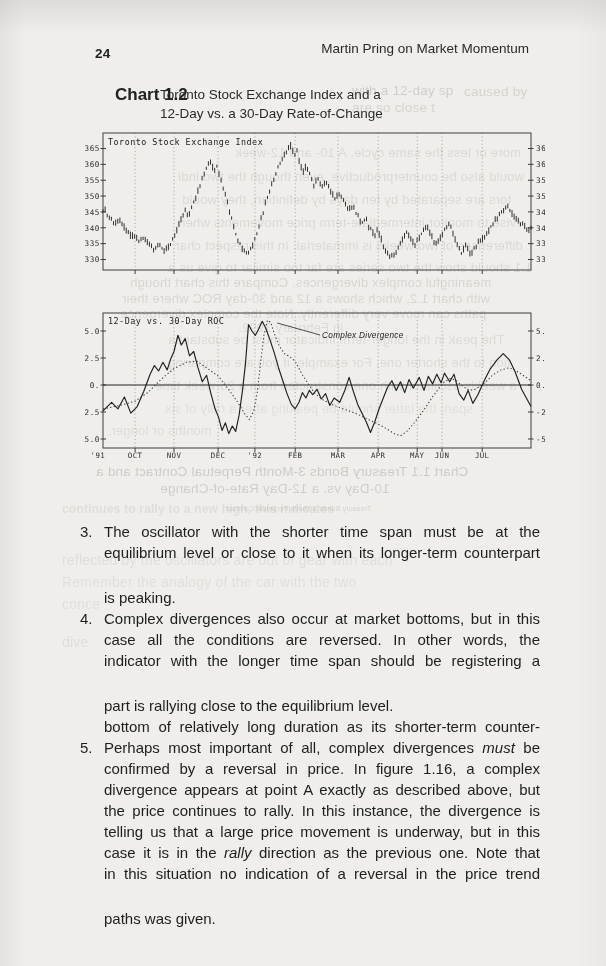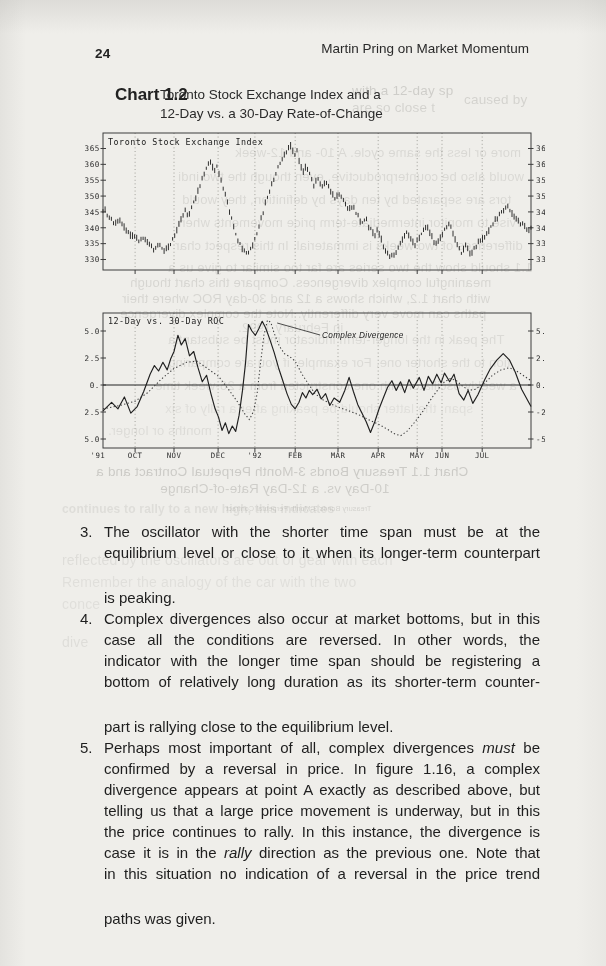--- a/index.html
+++ b/index.html
@@ -34,21 +34,21 @@
   .ghost.mir{transform:scaleX(-1);}
 </style>
 </head>
 <body>
 
 <div class="page">
 
   <div id="ghost-layer">
       <div class="ghost" style="left: 352px; top: 83px; font-size: 13.5px; opacity: 0.2;">with a 12-day sp</div>
       <div class="ghost" style="left: 352px; top: 100px; font-size: 13.5px; opacity: 0.17; text-align: right;">are so close t</div>
-      <div class="ghost" style="left: 464px; top: 92px; font-size: 13.5px; opacity: 0.17;">caused by</div>
+      <div class="ghost" style="left: 464px; top: 84px; font-size: 13.5px; opacity: 0.17;">caused by</div>
       <div class="ghost mir" style="left: 235px; top: 145px; font-size: 13px; opacity: 0.13;">more or less the same cycle. A 10- and 12-week</div>
       <div class="ghost mir" style="left: 178px; top: 169px; font-size: 13px; opacity: 0.13;">would also be counterproductive, even though the two indi</div>
       <div class="ghost mir" style="left: 182px; top: 192px; font-size: 13px; opacity: 0.13;">tors are separated by ten days by definition, they would</div>
       <div class="ghost mir" style="left: 178px; top: 215px; font-size: 13px; opacity: 0.13;">rvise to monitor intermediate-term price movements when</div>
       <div class="ghost mir" style="left: 175px; top: 238px; font-size: 13px; opacity: 0.13;">differences of two weeks is immaterial. In this respect char</div>
       <div class="ghost mir" style="left: 168px; top: 260px; font-size: 13px; opacity: 0.13;">1.1 should show the two series are far too similar to give us a</div>
       <div class="ghost mir" style="left: 130px; top: 275px; font-size: 13px; opacity: 0.15;">meaningful complex divergences. Compare this chart though</div>
       <div class="ghost mir" style="left: 122px; top: 291px; font-size: 13px; opacity: 0.15;">with chart 1.2, which shows a 12 and 30-day ROC where their</div>
       <div class="ghost mir" style="left: 120px; top: 306px; font-size: 13px; opacity: 0.14;">paths can move very differently. Note the complex divergence</div>
       <div class="ghost mir" style="left: 238px; top: 320px; font-size: 13px; opacity: 0.12;">in February 1992.</div>
@@ -202,32 +202,32 @@
           <div class="tline"><span>equilibrium level or close to it when its longer-term counterpart</span></div>
           <div class="tline last"><span>is peaking.</span></div>
         </div>
     </div>
     <div class="para">
       <span class="pnum">4.</span>
       <div class="plines">
           <div class="tline"><span>Complex divergences also occur at market bottoms, but in this</span></div>
           <div class="tline"><span>case all the conditions are reversed. In other words, the</span></div>
           <div class="tline"><span>indicator with the longer time span should be registering a</span></div>
+          <div class="tline last"><span>part is rallying close to the equilibrium level.</span></div>
           <div class="tline"><span>bottom of relatively long duration as its shorter-term counter-</span></div>
-          <div class="tline last"><span>part is rallying close to the equilibrium level.</span></div>
         </div>
     </div>
     <div class="para">
       <span class="pnum">5.</span>
       <div class="plines">
           <div class="tline"><span>Perhaps most important of all, complex divergences </span><span class="it">must</span><span> be</span></div>
           <div class="tline"><span>confirmed by a reversal in price. In figure 1.16, a complex</span></div>
           <div class="tline"><span>divergence appears at point A exactly as described above, but</span></div>
+          <div class="tline"><span>the price continues to rally. In this instance, the divergence is</span></div>
           <div class="tline"><span>telling us that a large price movement is underway, but in this</span></div>
-          <div class="tline"><span>the price continues to rally. In this instance, the divergence is</span></div>
           <div class="tline"><span>case it is in the </span><span class="it">rally</span><span> direction as the previous one. Note that</span></div>
           <div class="tline"><span>in this situation no indication of a reversal in the price trend</span></div>
           <div class="tline last"><span>paths was given.</span></div>
         </div>
     </div>
   </div>
 
 </div>
 
 </body></html>

